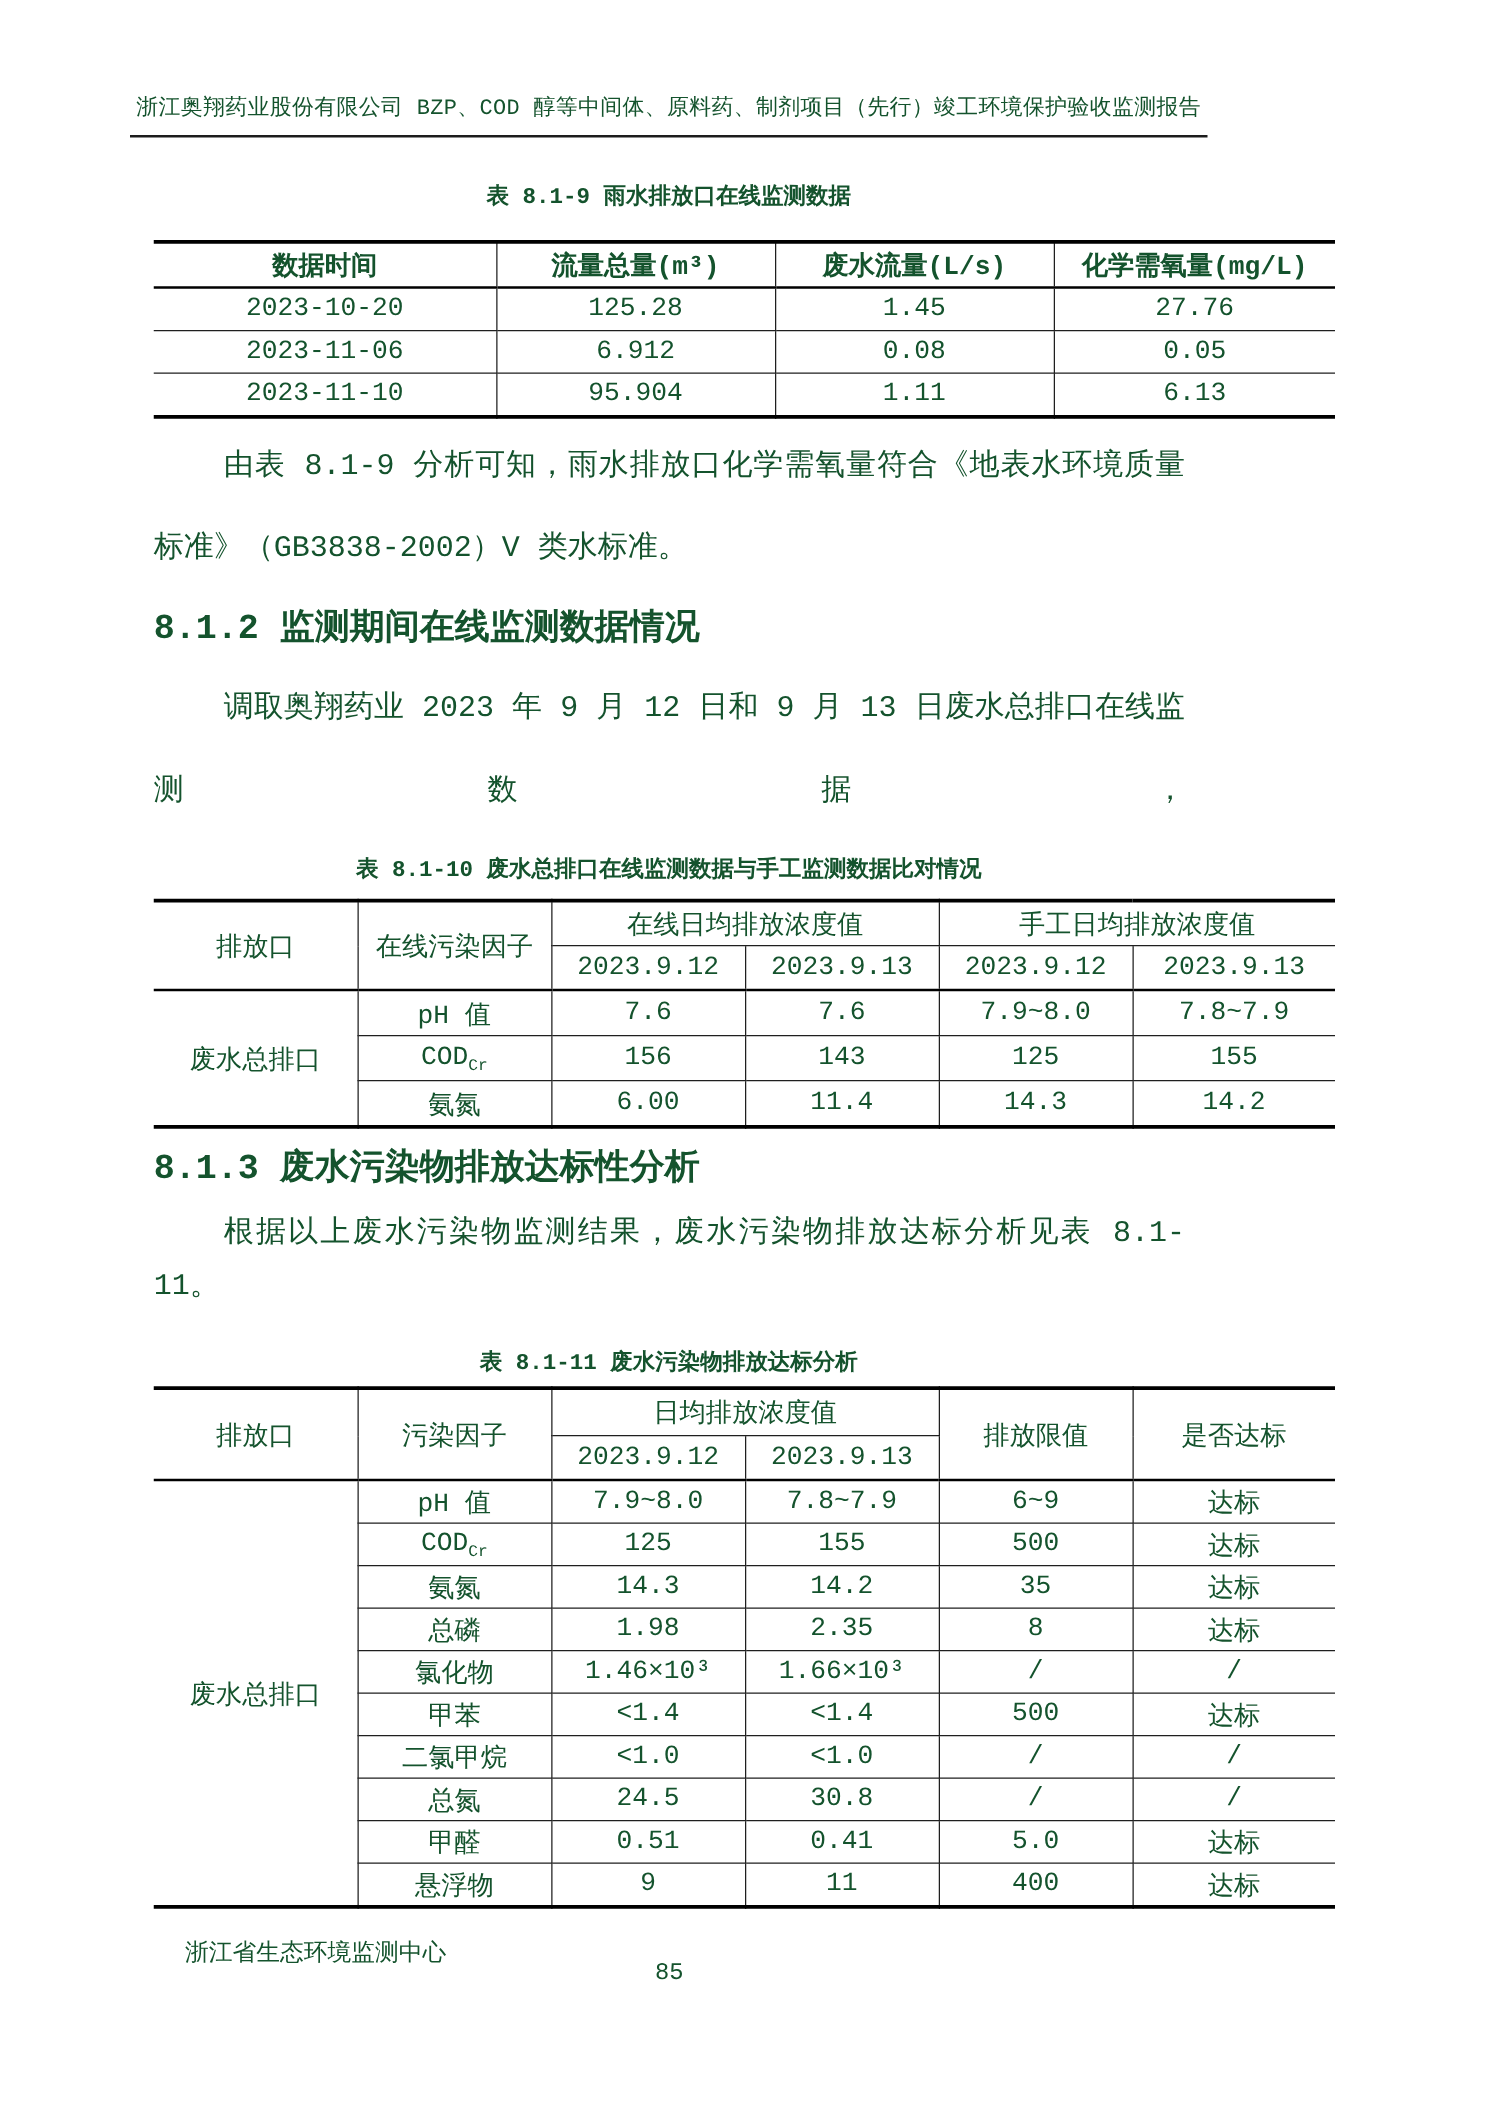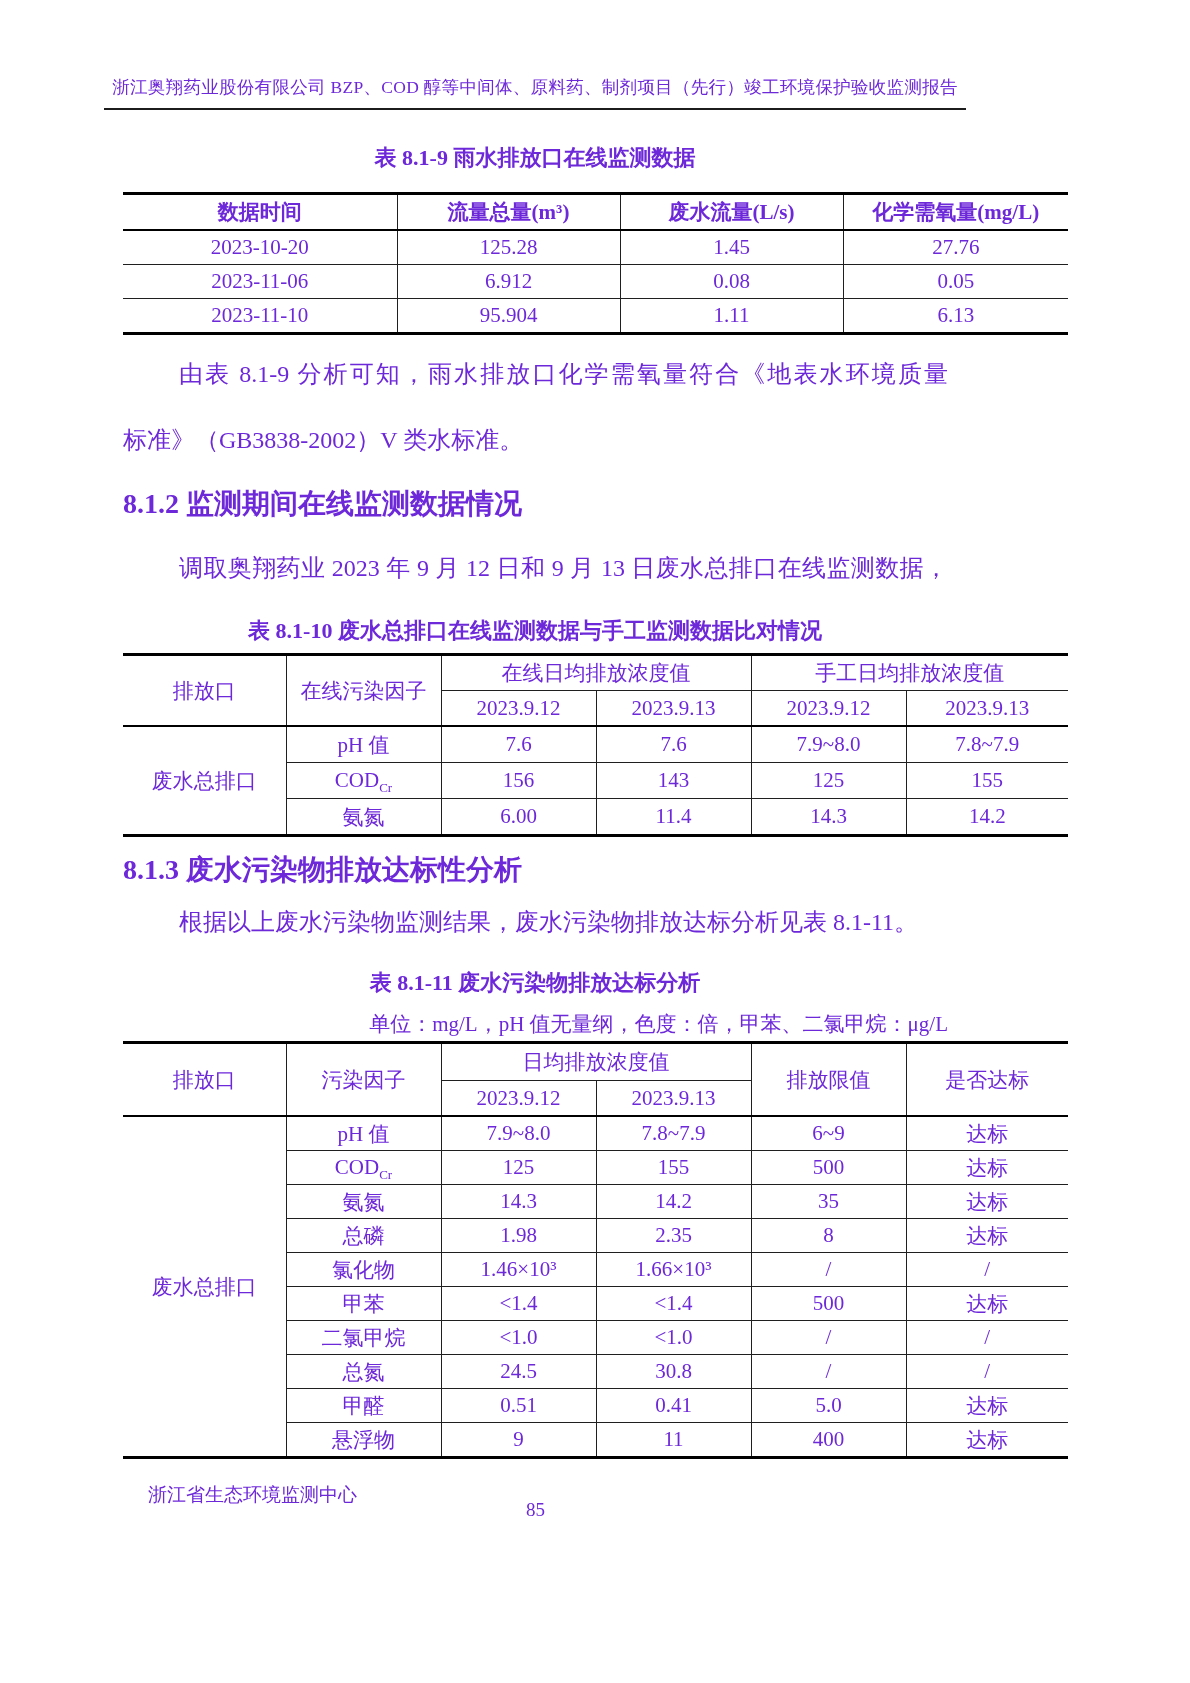--- a/index.html
+++ b/index.html
@@ -1,38 +1,38 @@
 <!DOCTYPE html>
 <html><head>
 <meta charset="utf-8">
 <style>
   html,body{margin:0;padding:0;background:#ffffff;}
   .page{
     position:relative;
     width:1070px;height:1683px;
     background:#ffffff;
     overflow:hidden;
-    font-family:Liberation Serif, serif;
-    color:#6d28d9;
+    font-family:Liberation Mono, monospace;
+    color:#14532d;
   }
   
   .doc-header{
     margin:76px 104px 0 104px;
     text-align:center;
     font-size:17.5px;
     line-height:23px;
     letter-spacing:0.3px;
     padding-bottom:9px;
     border-bottom:2.5px solid #1c1c1c;
   }
   
   .tbl-title{
     text-align:center;
     font-weight:bold;
-    font-size:22px;
+    font-size:18px;
     line-height:28px;
   }
   .tbl-title.t1{margin-top:34px;}
   .tbl-title.t2{margin-top:16px;}
   .tbl-title.t3{margin-top:26px;}
   
   .para{
     margin-left:123px;margin-right:122px;
     font-size:24px;
   }
@@ -223,21 +223,20 @@
   </table>
 
   <div class="sec-heading h813">8.1.3 废水污染物排放达标性分析</div>
 
   <div class="para p3">
     <div class="line last indent">根据以上废水污染物监测结果，废水污染物排放达标分析见表 8.1-11。</div>
   </div>
 
   <div class="tbl-title t3">表 8.1-11  废水污染物排放达标分析</div>
 
-  <div class="units-note">单位：mg/L，pH 值无量纲，色度：倍，甲苯、二氯甲烷：μg/L</div>
 
   <table class="tbl t3tbl">
     <colgroup>
         <col style="width:163px">
         <col style="width:155px">
         <col style="width:155px">
         <col style="width:155px">
         <col style="width:155px">
         <col style="width:162px">
       </colgroup>

